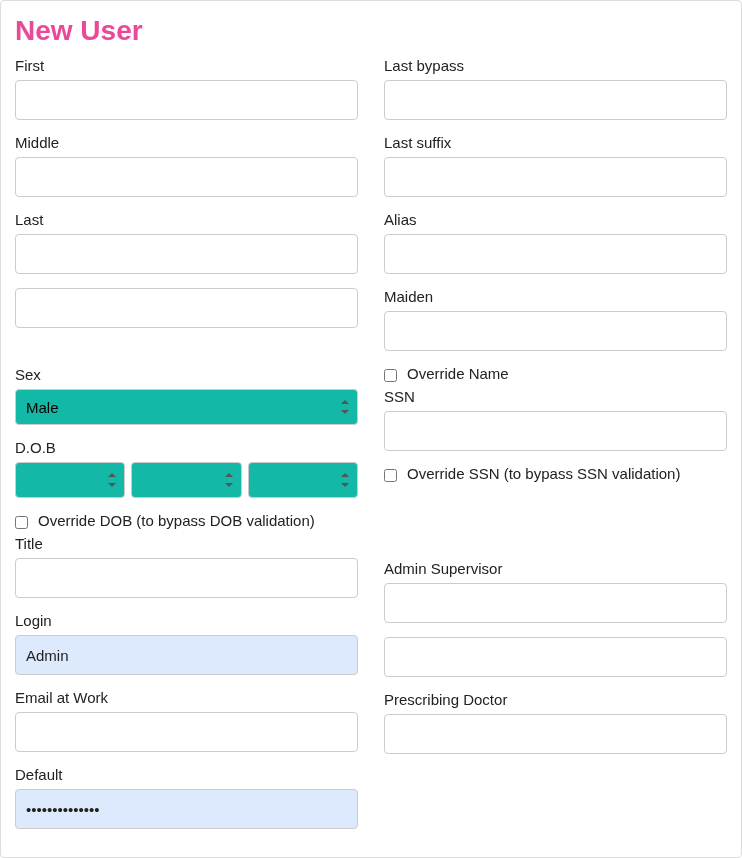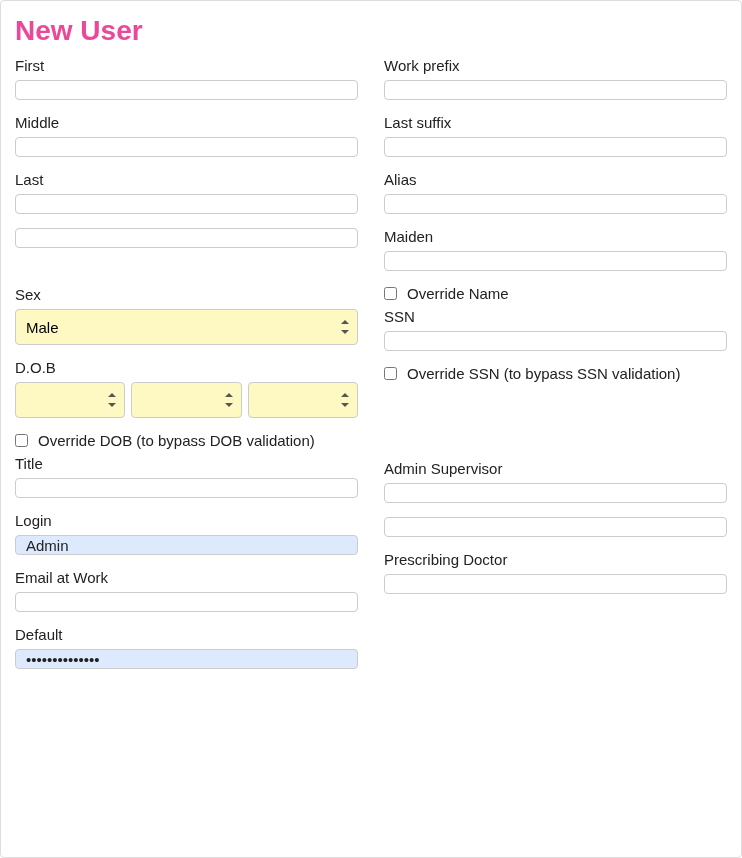--- a/index.html
+++ b/index.html
@@ -39,40 +39,40 @@
       margin-bottom: 14px;
     }
     .label {
       display: block;
       font-size: 15px;
       color: #222;
       margin-bottom: 6px;
     }
     .text-input {
       width: 100%;
-      height: 20px;
+      height: 40px;
       border: 1px solid #ccc;
       border-radius: 4px;
       padding: 4px 10px;
       font-size: 15px;
       background: #fff;
       font-family: inherit;
     }
     .text-input.prefilled {
       background: #ddeafe;
       color: #222;
     }
     .select {
       width: 100%;
       height: 36px;
       border: 1px solid #ccc;
       border-radius: 4px;
       padding: 4px 24px 4px 10px;
       font-size: 15px;
-      background: #fef9c3;
+      background: #14b8a6;
       font-family: inherit;
       appearance: none;
       -webkit-appearance: none;
       -moz-appearance: none;
       background-image: none;
       position: relative;
     }
     .select-wrap {
       position: relative;
       width: 100%;
@@ -89,21 +89,21 @@
     }
     .dob-row {
       display: flex;
       gap: 6px;
     }
     .dob-row .select-wrap {
       flex: 1;
     }
     .checkbox-row {
       display: flex;
-      align-items: center;
+      align-items: flex-end;
       gap: 10px;
       font-size: 15px;
       color: #222;
       margin-bottom: 6px;
     }
     .checkbox-row input[type="checkbox"] {
       width: 13px;
       height: 13px;
       flex-shrink: 0;
     }
@@ -218,21 +218,21 @@
       <div class="field-group">
         <label class="label">Default</label>
         <input type="text" class="text-input prefilled" value="••••••••••••••" style="">
       </div>
 
     </div>
 
     <div class="col">
 
       <div class="field-group">
-        <label class="label">Work prefix</label>
+        <label class="label">Last bypass</label>
         <input type="text" class="text-input" value="" style="">
       </div>
 
       <div class="field-group">
         <label class="label">Last suffix</label>
         <input type="text" class="text-input" value="" style="">
       </div>
 
       <div class="field-group">
         <label class="label">Alias</label>

